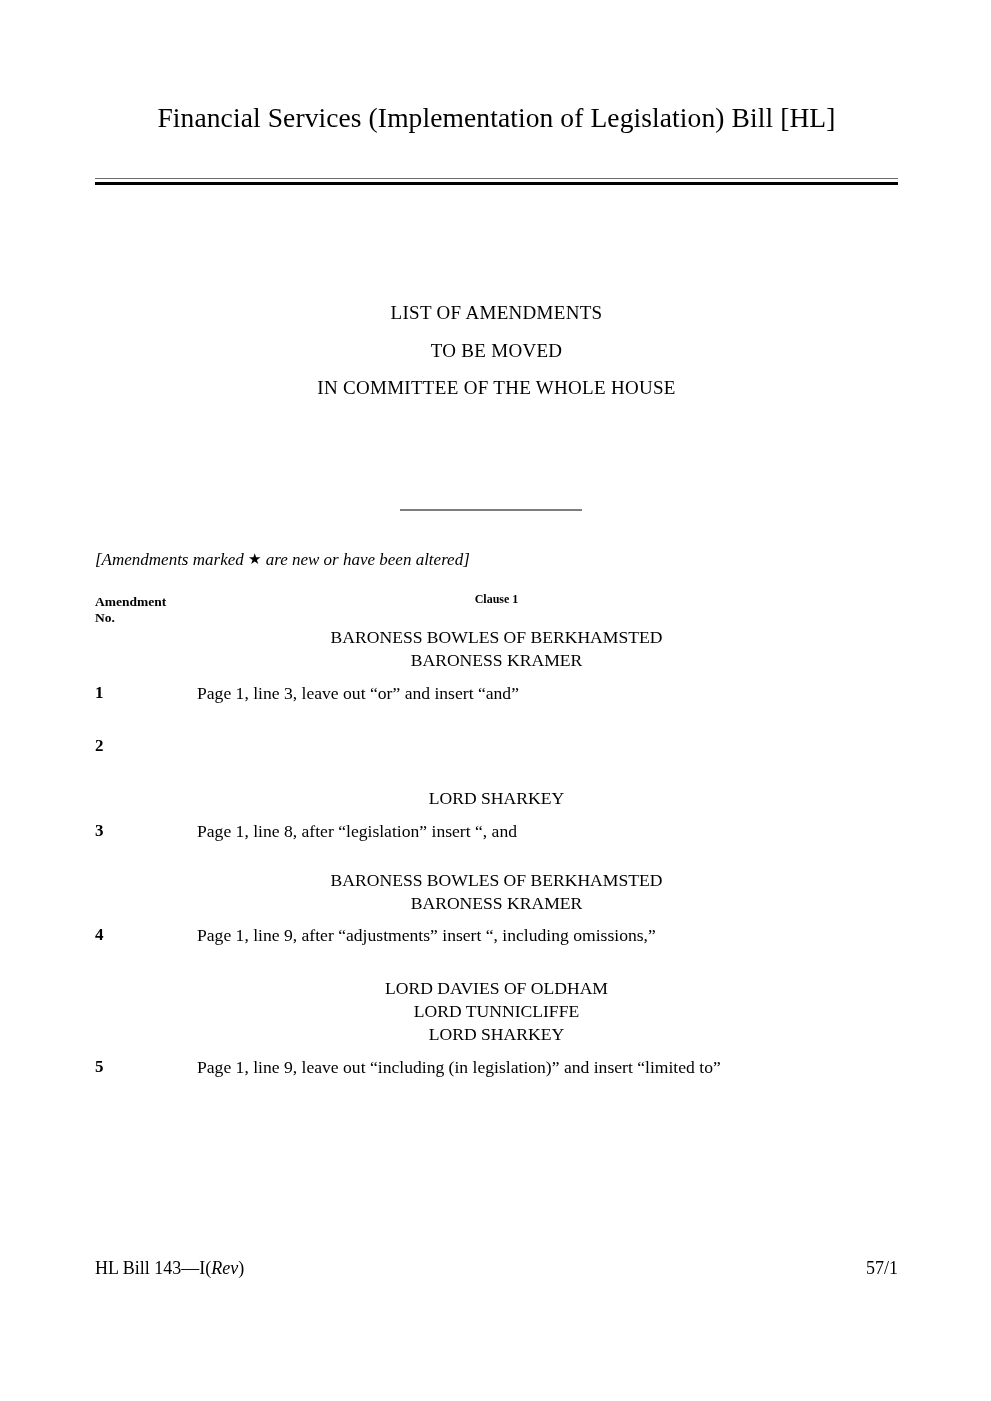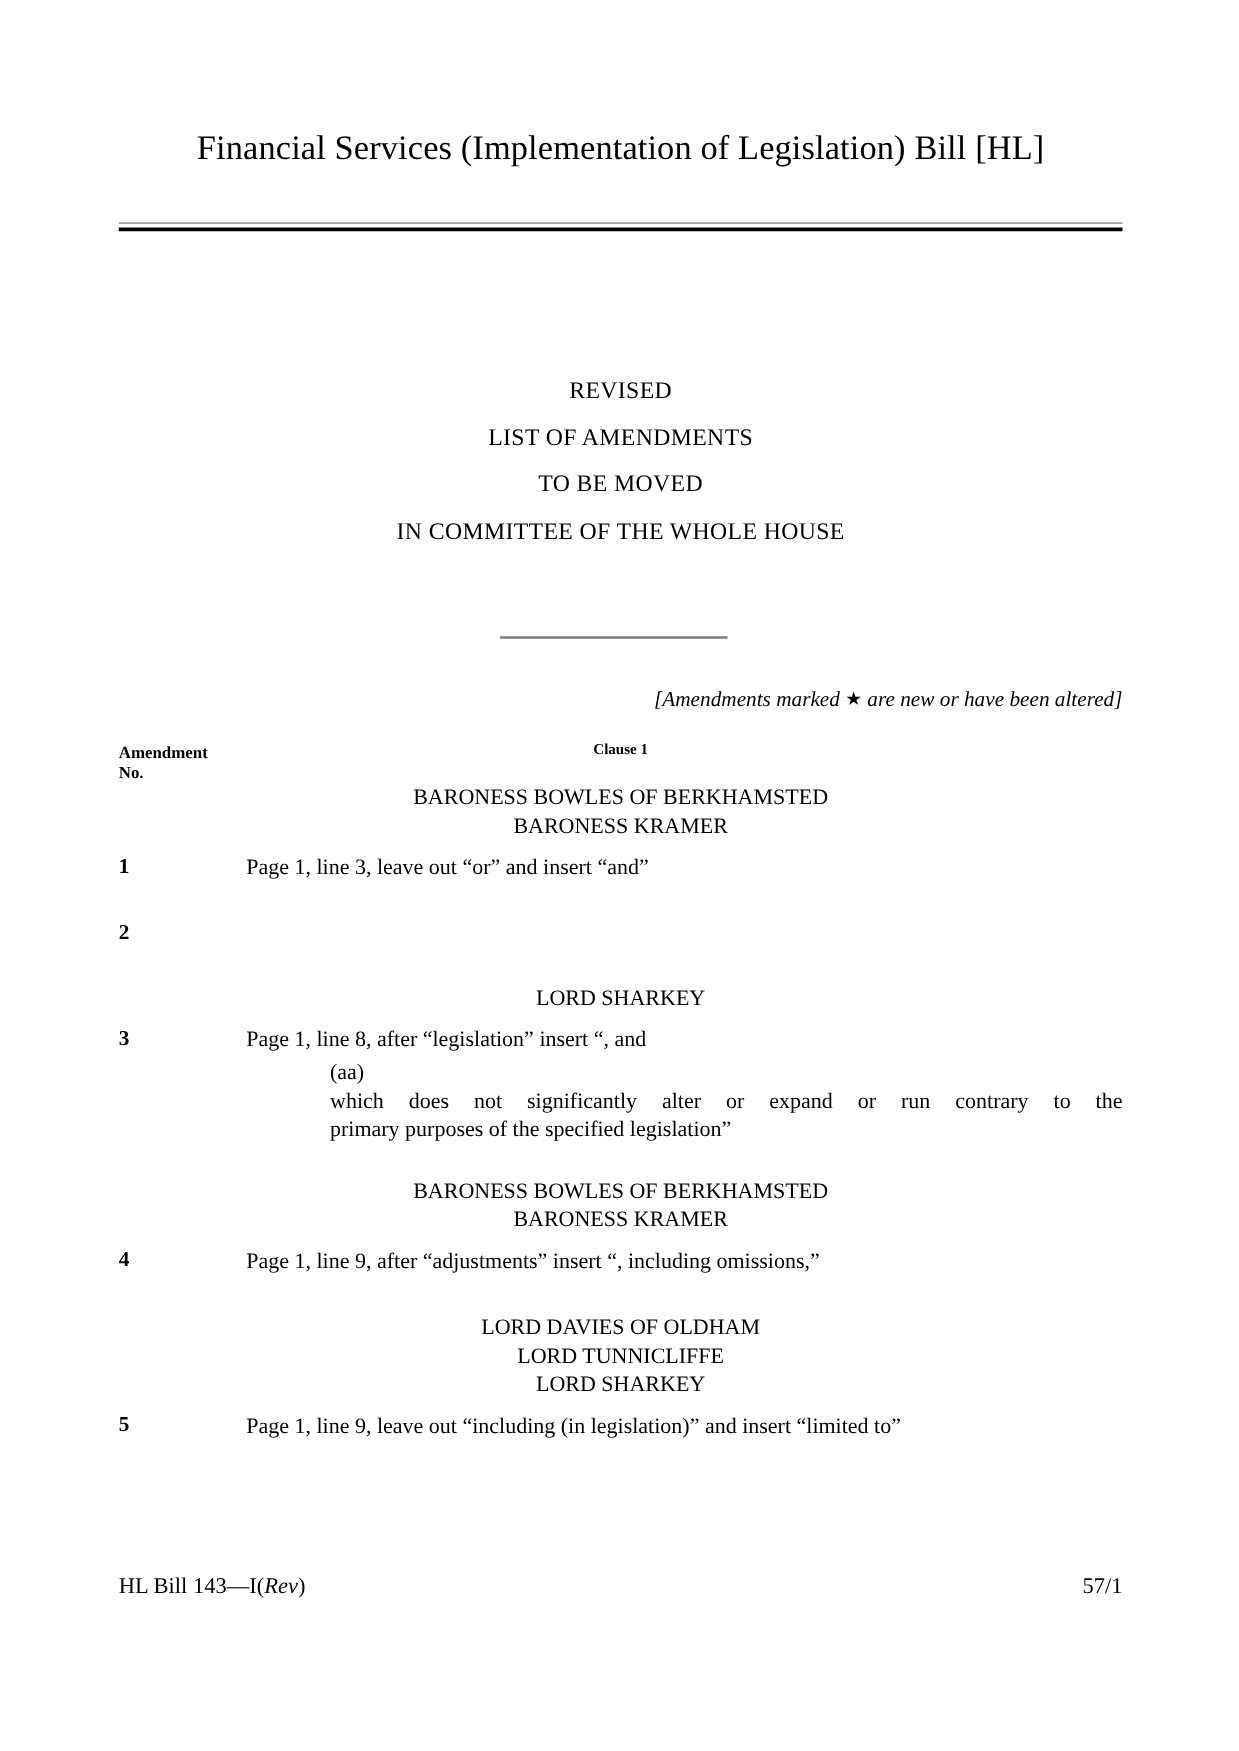--- a/index.html
+++ b/index.html
@@ -74,21 +74,21 @@
     top: 509px;
     left: 400px;
     width: 182px;
     height: 2px;
     background: #7d7d7d;
   }
 
   
   .note-block { top: 550px; }
   .note {
-    text-align: right;
+    text-align: left;
     font-size: 17px;
     font-style: italic;
     line-height: 1.2;
   }
   .note .star {
     font-style: normal;
     font-size: 15px;
     vertical-align: 1px;
   }
 
@@ -193,21 +193,20 @@
     <div class="doc-title">Financial Services (Implementation of Legislation) Bill [HL]</div>
   </div>
 
   <div class="rule-double">
     <div class="thin"></div>
     <div class="gap"></div>
     <div class="thick"></div>
   </div>
 
   <div class="col heading-block">
-    <div class="heading-line">REVISED</div>
     <div class="heading-line">LIST OF AMENDMENTS</div>
     <div class="heading-line">TO BE MOVED</div>
     <div class="heading-line">IN COMMITTEE OF THE WHOLE HOUSE</div>
   </div>
 
   <div class="rule-short"></div>
 
   <div class="col note-block">
     <div class="note"><span>[Amendments marked </span><span class="star">★</span><span> are new or have been altered]</span></div>
   </div>
@@ -245,27 +244,20 @@
 
     <div class="sponsors">
       <div>LORD SHARKEY</div>
     </div>
 
     <div class="sp-10"></div>
 
     <div class="amendment">
       <div class="num">3</div>
       <div class="text">Page 1, line 8, after “legislation” insert “, and</div>
-      <div class="subpara">
-        <span class="marker">(aa)</span>
-        <span class="sub-text">
-          <span class="j">which does not significantly alter or expand or run contrary to the</span>
-          <span>primary purposes of the specified legislation”</span>
-        </span>
-      </div>
     </div>
 
     <div class="sp-26"></div>
 
     <div class="sponsors">
       <div>BARONESS BOWLES OF BERKHAMSTED</div>
       <div>BARONESS KRAMER</div>
     </div>
 
     <div class="sp-10"></div>

